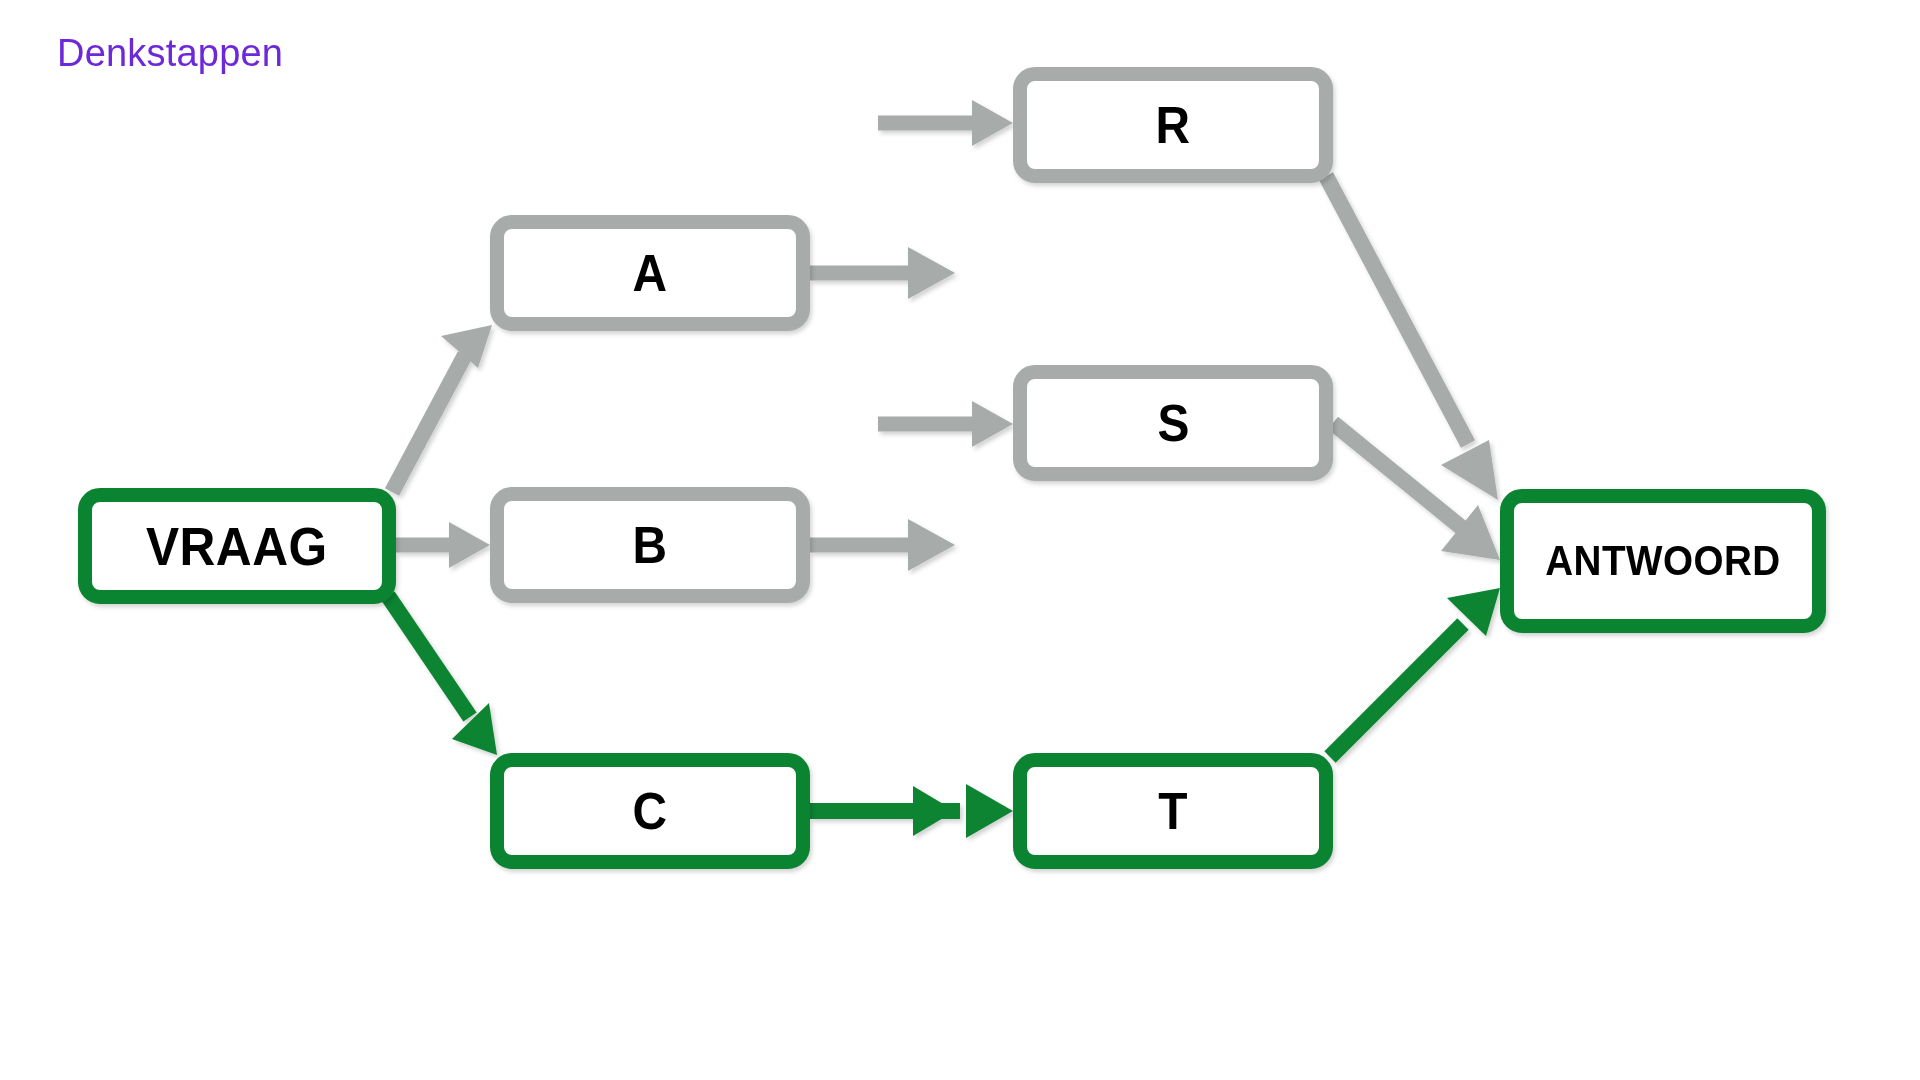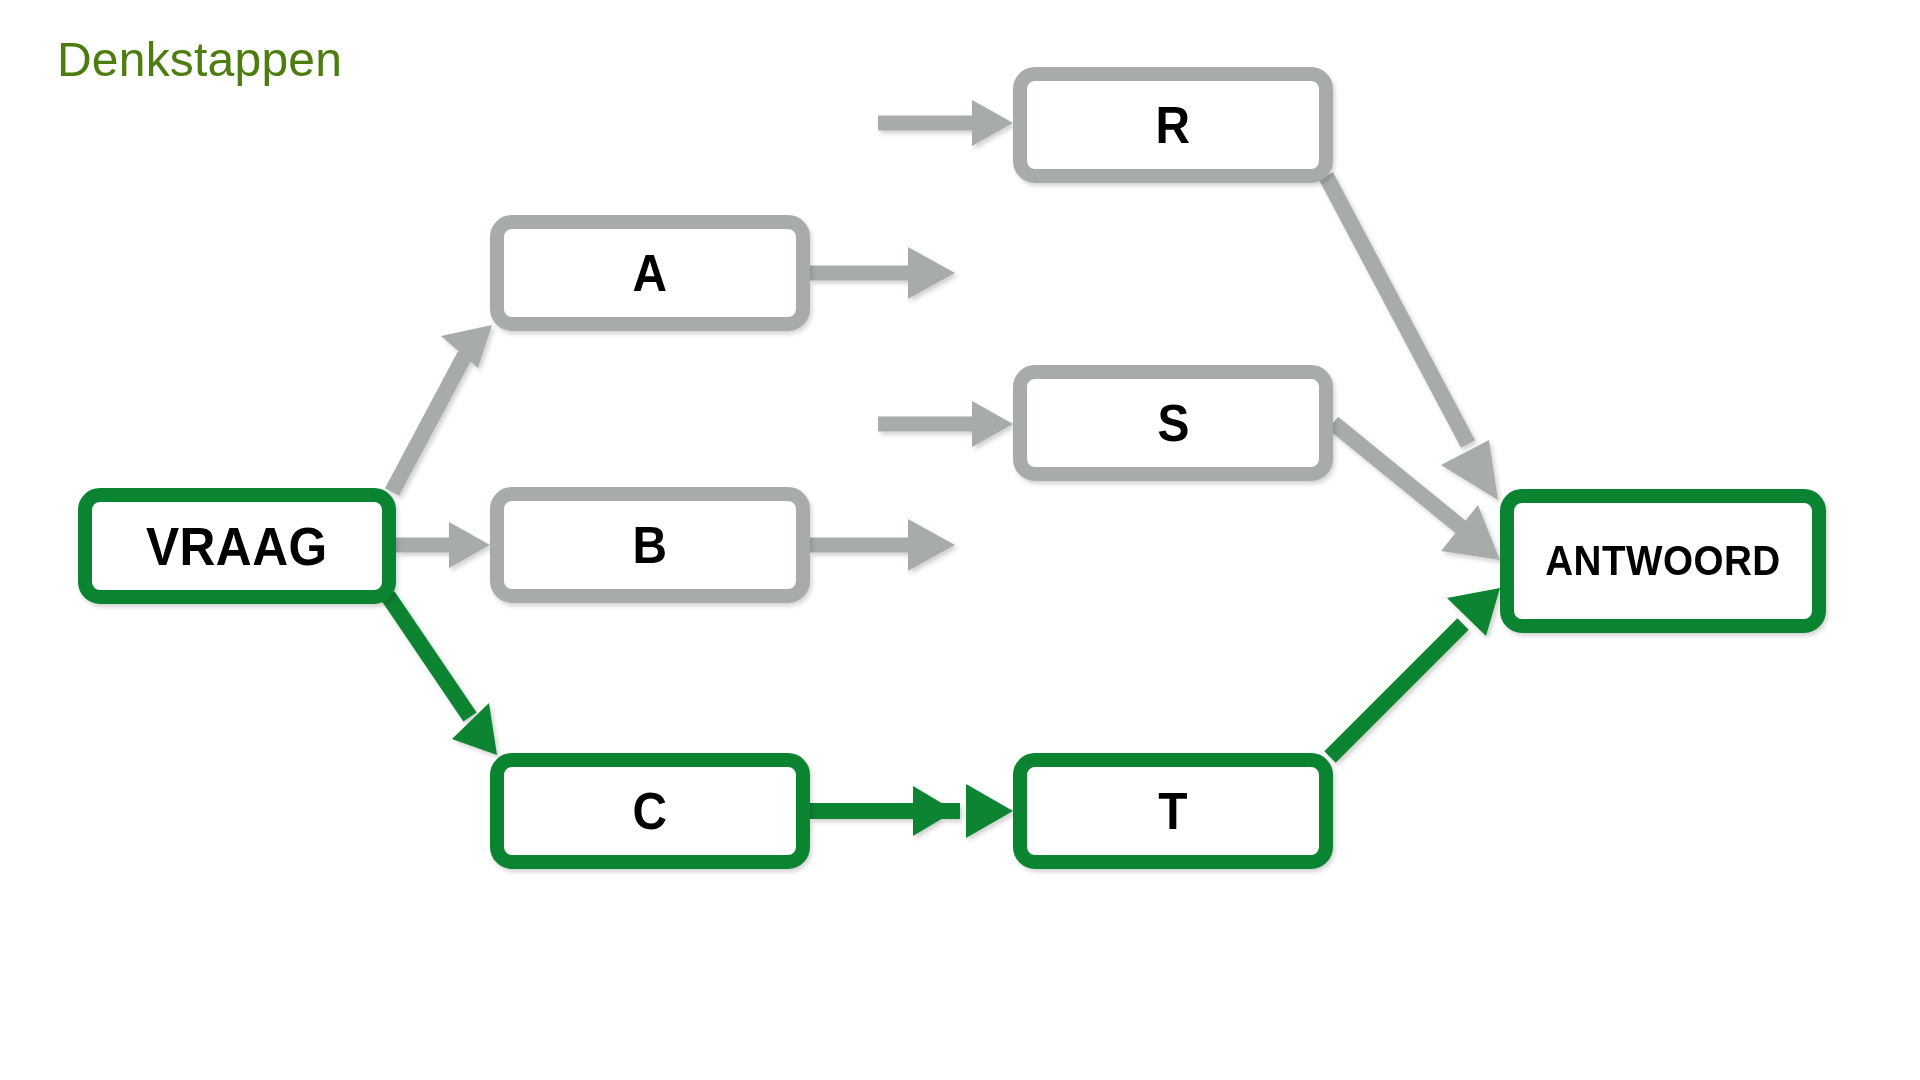--- a/index.html
+++ b/index.html
@@ -27,23 +27,23 @@
     top: 0;
     width: 1920px;
     height: 1080px;
     pointer-events: none;
   }
   .diagram-title {
     position: absolute;
     left: 57px;
     top: 32px;
     font-family: "Liberation Sans", sans-serif;
-    font-size: 48px;
+    font-size: 38px;
     font-weight: 400;
-    color: #4d7c0f;
+    color: #6d28d9;
     letter-spacing: 0.2px;
     white-space: nowrap;
   }
   .node {
     position: absolute;
     box-sizing: border-box;
     background: #ffffff;
     border-style: solid;
     border-width: 14px;
     border-radius: 22px;

